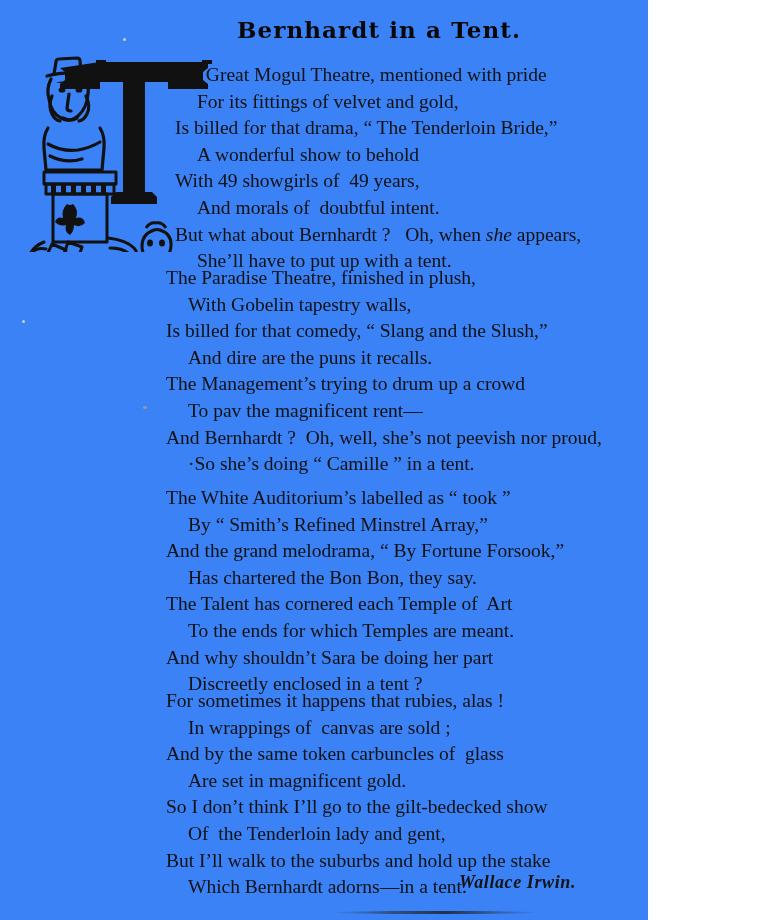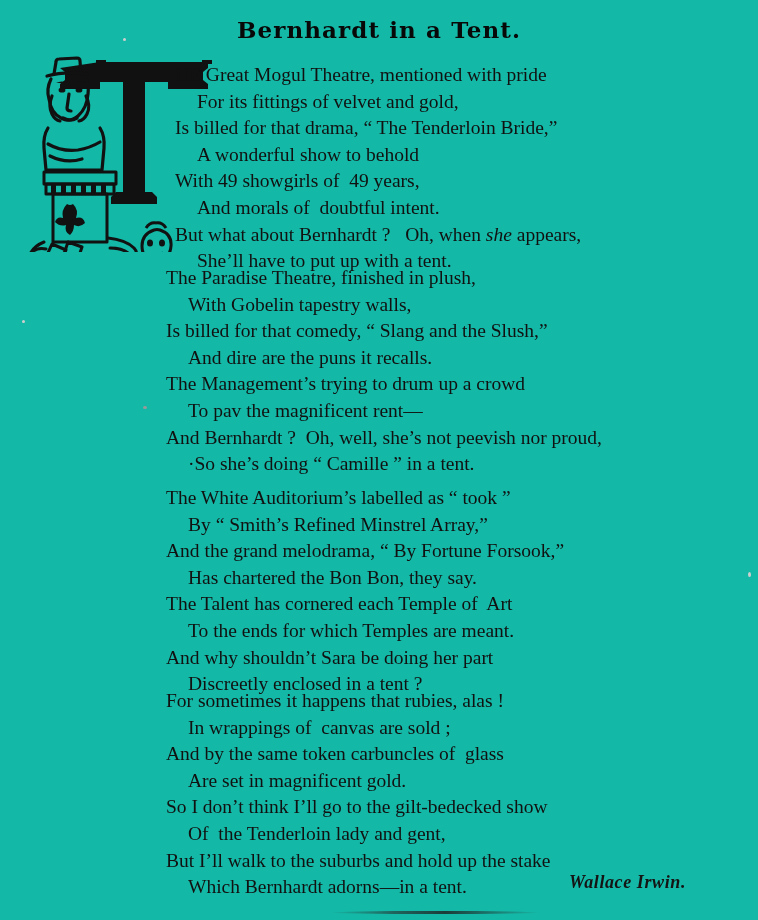--- a/index.html
+++ b/index.html
@@ -3,23 +3,23 @@
 <meta charset="utf-8">
 <title>Bernhardt in a Tent</title>
 <style>
   html, body {
     margin: 0;
     padding: 0;
     background: #ffffff;
   }
   .page {
     position: relative;
-    width: 758px;
+    width: 648px;
     height: 920px;
-    background: #14b8a6;
+    background: #3b82f6;
     overflow: hidden;
     font-family: "Liberation Serif", "DejaVu Serif", serif;
     color: #101010;
   }
 
   
   .poem-title {
     position: absolute;
     left: 0;
     top: 16px;

